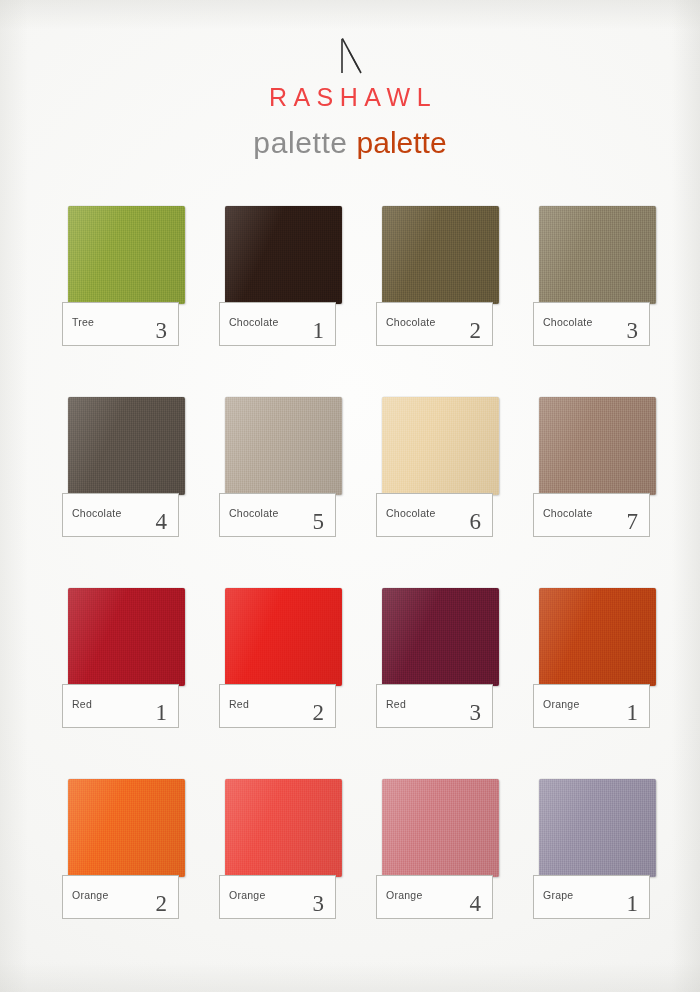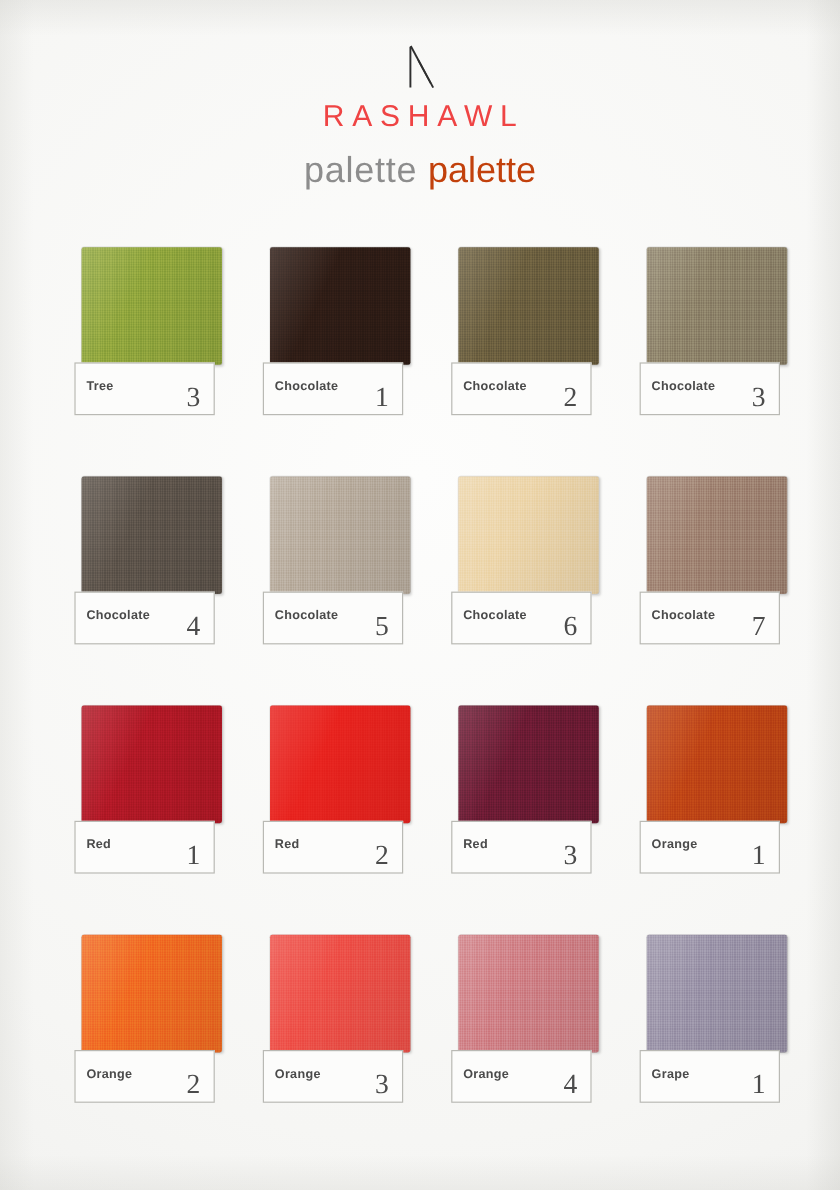--- a/index.html
+++ b/index.html
@@ -147,21 +147,20 @@
     box-sizing: border-box;
   }
   .label-name {
     position: absolute;
     left: 9px;
     top: 13px;
     font-size: 10.5px;
     letter-spacing: .25px;
     color: #4a4a4a;
     white-space: nowrap;
-    font-weight: bold;
   }
   .label-num {
     position: absolute;
     right: 11px;
     bottom: 3px;
     font-size: 23px;
     line-height: 1;
     font-weight: 300;
     color: #4b4b4b;
     font-family: "Liberation Serif", serif;

